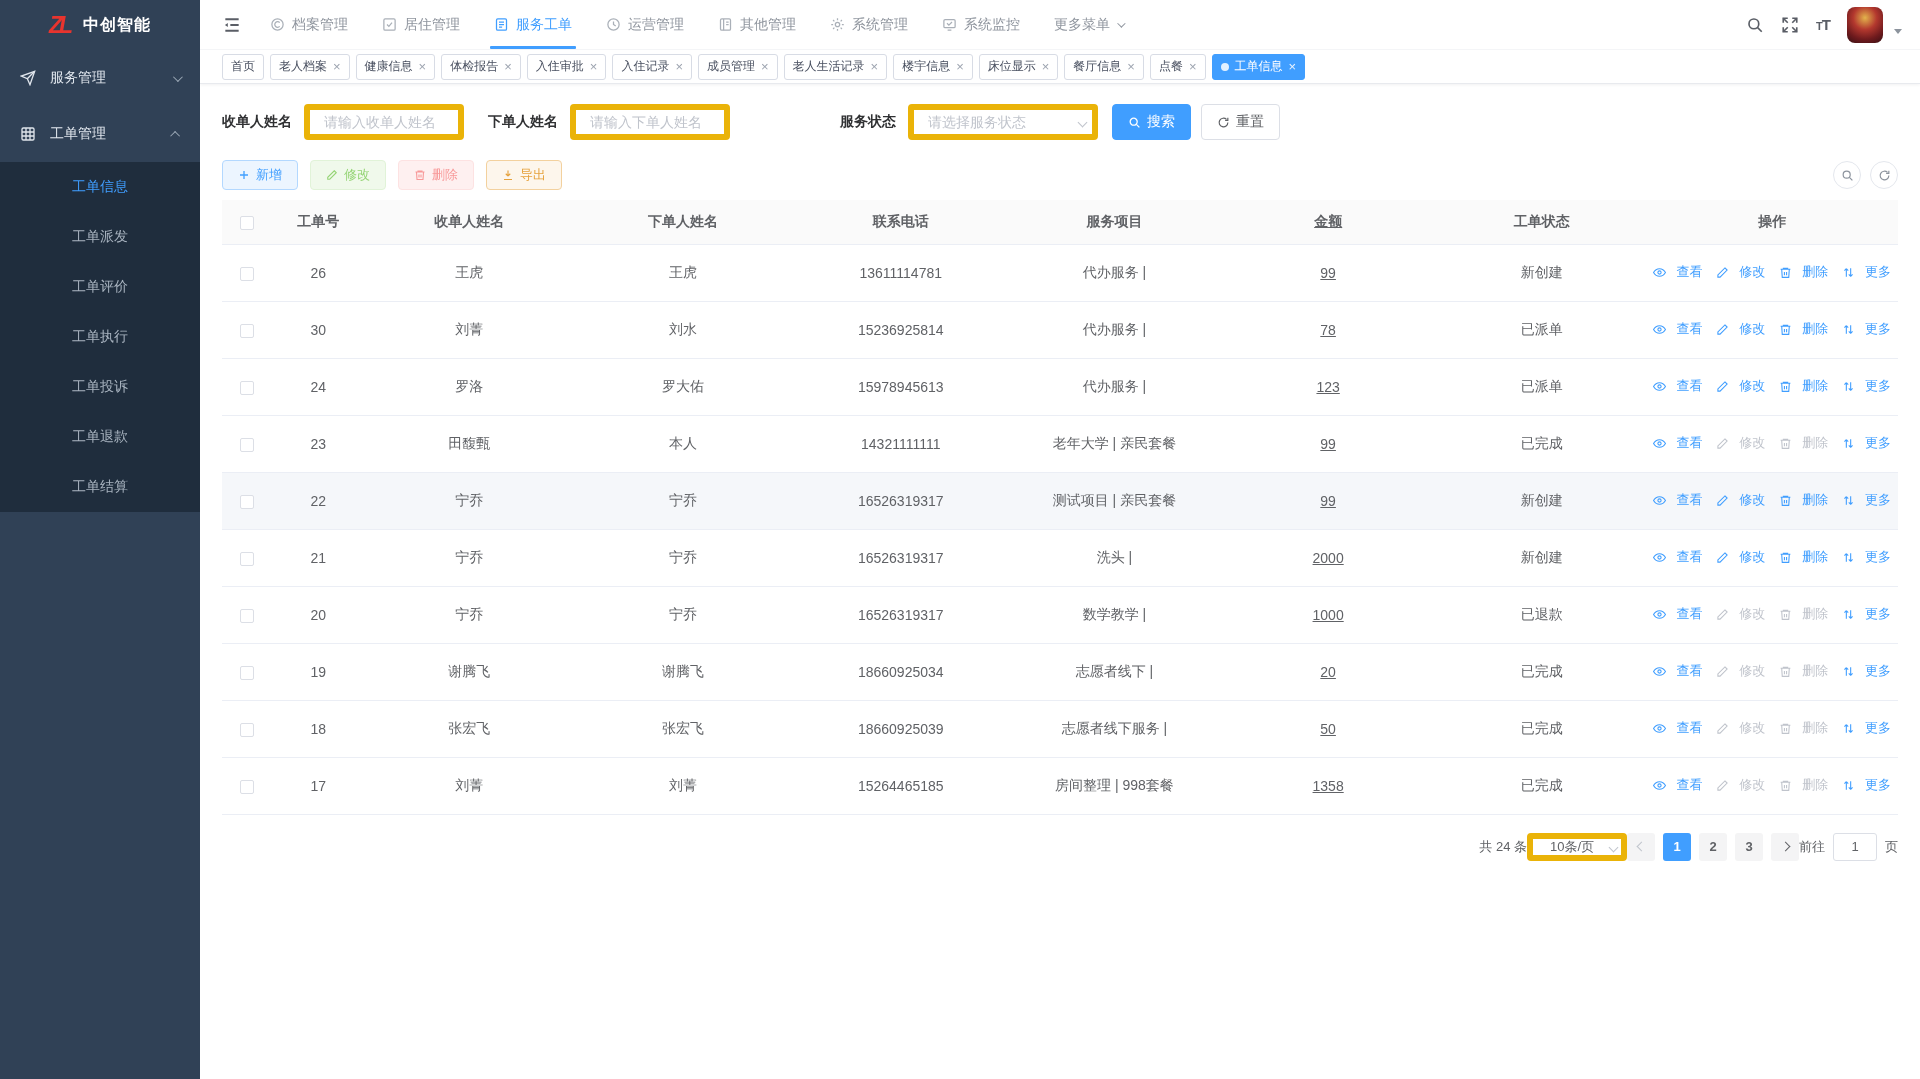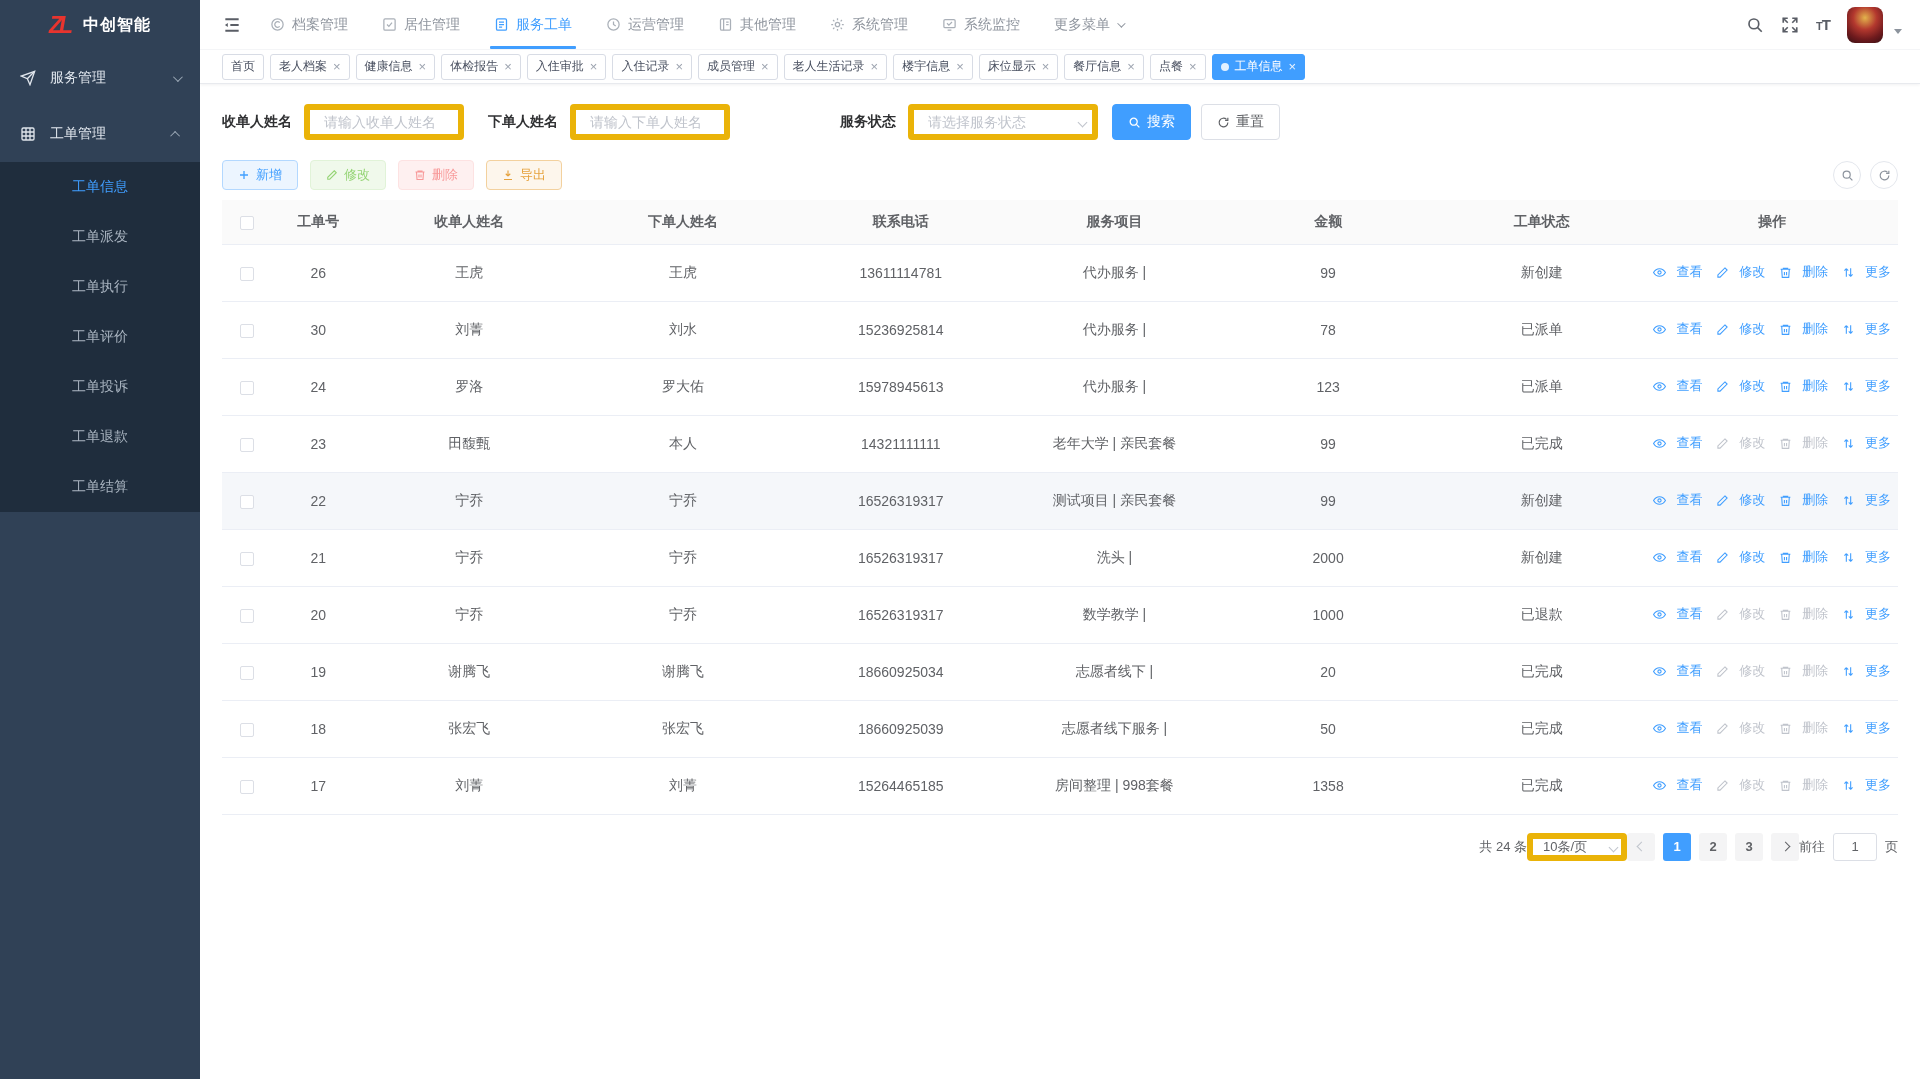--- a/index.html
+++ b/index.html
@@ -77,31 +77,31 @@
   .tbl-tools { margin-left:auto; display:flex; gap:9px; }
   .round-tool { width:28px; height:28px; border-radius:50%; border:1px solid #e4e7ed; background:#fff; display:flex; align-items:center; justify-content:center; color:#8c939d; cursor:pointer; }
   .round-tool svg { width:13px; height:13px; }
 
   
   table.grid { width:100%; border-collapse:collapse; margin-top:10px; table-layout:fixed; }
   .grid th { height:44px; background:#fafafa; font-size:14px; color:#606266; font-weight:bold; border-bottom:1px solid #ebeef5; text-align:center; }
   .grid td { height:57px; font-size:14px; color:#606266; border-bottom:1px solid #ebeef5; text-align:center; white-space:nowrap; overflow:hidden; }
   .grid tr.hl td { background:#f5f7fa; }
   .c-check { width:3%; } .c-id { width:5.5%; } .c-recv { width:12.5%; } .c-ord { width:13%; }
-  .c-phone { width:13%; } .c-serv { width:12.5%; } .c-amt { width:13%; } .c-stat { width:12.5%; } .c-ops { width:15%; }
+  .c-phone { width:13%; } .c-serv { width:12.5%; } .c-amt { width:13%;text-decoration:underline; } .c-stat { width:12.5%; } .c-ops { width:15%; }
   .checkbox { display:inline-block; width:14px; height:14px; border:1px solid #dcdfe6; border-radius:2px; background:#fff; cursor:pointer; vertical-align:middle; }
   .op { display:inline-flex; align-items:center; gap:10px; color:#409eff; font-size:13px; cursor:pointer; margin:0 5px; text-decoration:none; }
   .op svg { width:13px; height:13px; }
   .op.disabled { color:#c0c4cc; cursor:not-allowed; }
 
   
   .pagination { margin-top:18px; display:flex; align-items:center; justify-content:flex-end; font-size:13px; color:#606266; }
   .pg-total { white-space:nowrap; }
   .pg-size { position:relative; width:100px; }
-  .pg-size .f-input { width:100%; height:28px; font-size:13px; padding:0 20px 0 10px; text-align:left; }
+  .pg-size .f-input { width:100%; height:28px; font-size:13px; padding:0 20px 0 10px; text-align:center; }
   .pg-size .sel-caret { top:11px; right:10px; }
   .pager { display:flex; align-items:center; gap:8px; }
   .pg-btn { min-width:28px; height:28px; border-radius:3px; background:#f4f4f5; display:flex; align-items:center; justify-content:center; font-size:13px; font-weight:bold; color:#606266; cursor:pointer; }
   .pg-btn.active { background:#409eff; color:#fff; }
   .arr { width:7px; height:7px; border-right:1.5px solid #606266; border-bottom:1.5px solid #606266; }
   .arr.left { transform:rotate(135deg); border-color:#c0c4cc; }
   .arr.right { transform:rotate(-45deg); }
   .pg-goto { display:flex; align-items:center; gap:8px; }
   .goto-input { width:44px; height:28px; border:1px solid #dcdfe6; border-radius:3px; text-align:center; font-size:13px; color:#606266; outline:none; font-family:inherit; }
 </style>
@@ -133,24 +133,24 @@
   </div>
 
   <div class="submenu" id="submenu">
       <div class="sub-item active">
       <span class="sub-label">工单信息</span>
     </div>
       <div class="sub-item">
       <span class="sub-label">工单派发</span>
     </div>
       <div class="sub-item">
+      <span class="sub-label">工单评价</span>
+    </div>
+      <div class="sub-item">
       <span class="sub-label">工单执行</span>
-    </div>
-      <div class="sub-item">
-      <span class="sub-label">工单评价</span>
     </div>
       <div class="sub-item">
       <span class="sub-label">工单投诉</span>
     </div>
       <div class="sub-item">
       <span class="sub-label">工单退款</span>
     </div>
       <div class="sub-item">
       <span class="sub-label">工单结算</span>
     </div>

